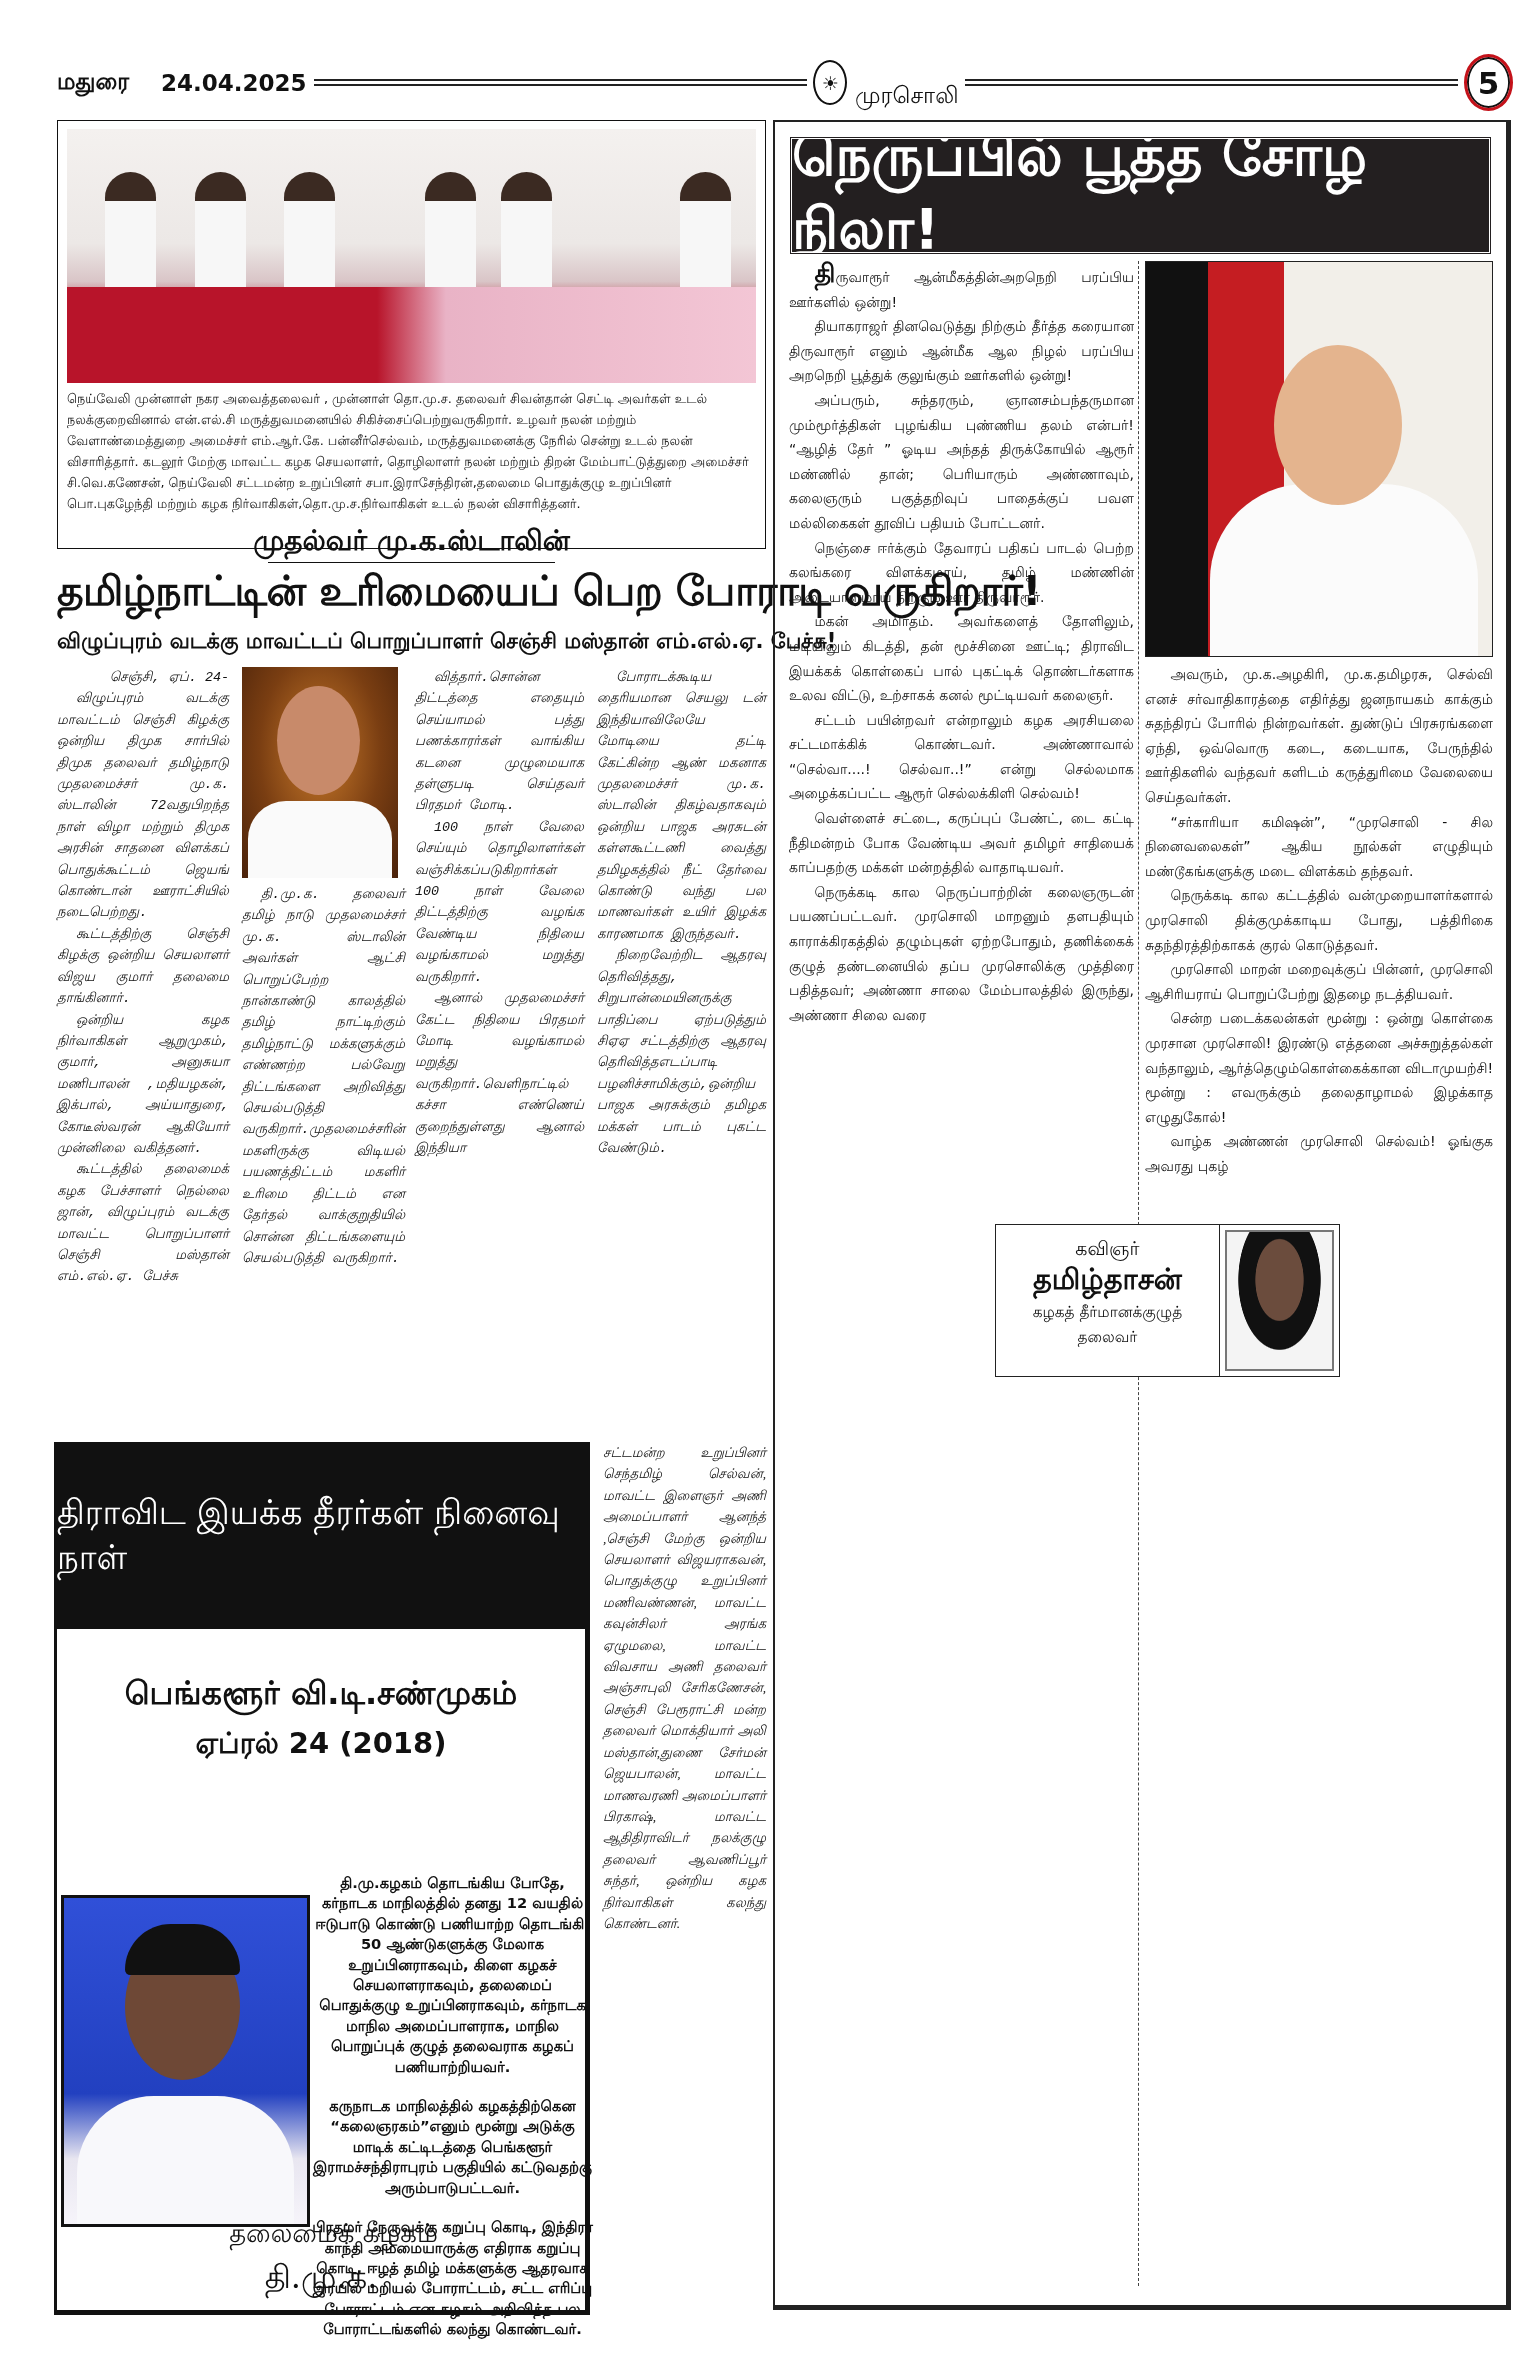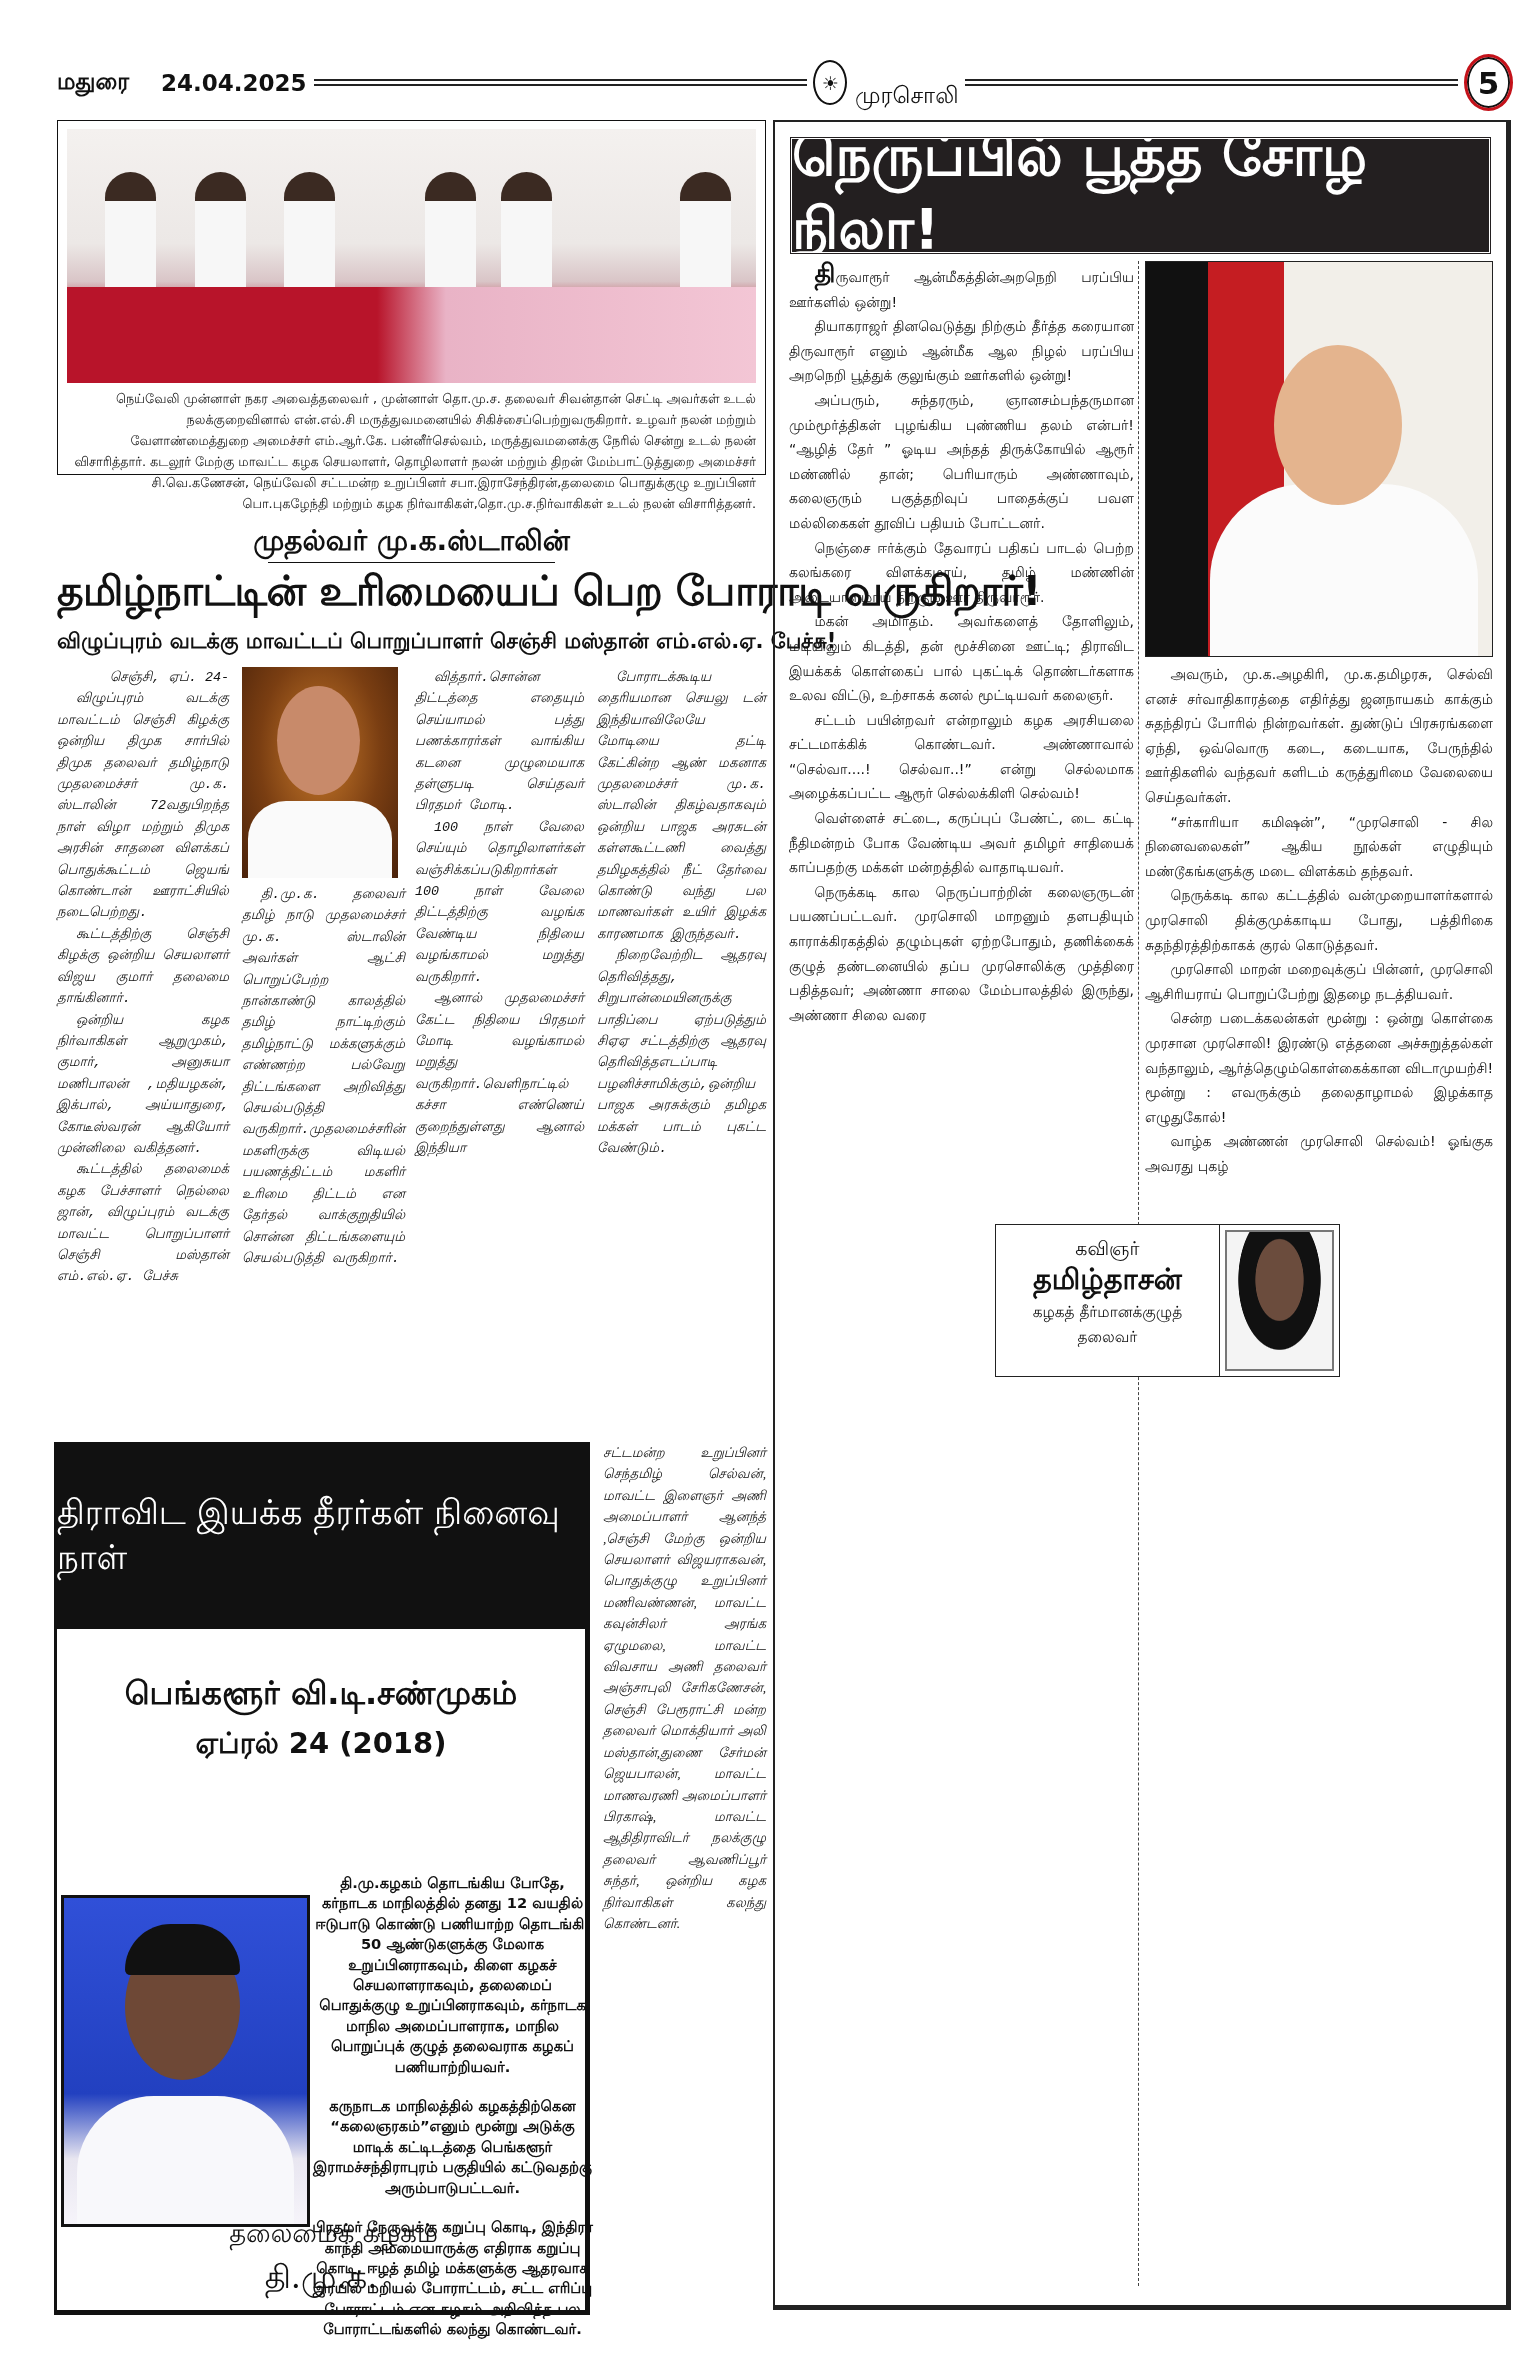--- a/index.html
+++ b/index.html
@@ -10,21 +10,21 @@
   .masthead { position: absolute; left: 57px; top: 57px; width: 1456px; height: 51px; display: flex; align-items: center; }
   .mh-city { font-size: 23px; font-weight: bold; margin-right: 32px; }
   .mh-date { font-size: 23px; font-weight: bold; margin-right: 7.7px; }
   .mh-rule { flex: 1; height: 7.7px; border-top: 2.6px solid #222; border-bottom: 2.6px solid #222; }
   .mh-logo { display: flex; align-items: center; margin: 0 6.4px; }
   .mh-emblem { width: 34px; height: 45px; border: 2.6px solid #111; border-radius: 50%; display: flex; align-items: center; justify-content: center; font-size: 19px; }
   .mh-name { font-size: 23px; margin-left: 7.7px; margin-top: 29px; }
   .mh-page { width: 49px; height: 57px; border: 3.8px solid #c4121a; border-radius: 50%; box-shadow: inset 0 0 0 1.9px #111; display: flex; align-items: center; justify-content: center; font-size: 31px; font-weight: bold; margin-left: 6.4px; }
 
   
-  .photo-box { position: absolute; left: 57px; top: 120px; width: 709px; height: 355px; border: 1.9px solid #111; padding: 7.7px 9px; text-align: right; }
+  .photo-box { position: absolute; left: 57px; top: 120px; width: 709px; height: 429px; border: 1.9px solid #111; padding: 7.7px 9px; }
   .photo { width: 100%; height: 254px; position: relative; overflow: hidden;
            background: linear-gradient(180deg, #f4f1ef 0%, #ece8e6 45%, #d9c5c7 60%, #b2162a 75%, #c01b30 100%); }
   .photo .person { position: absolute; bottom: 77px; width: 51px; height: 134px; border-radius: 25.5px 25.5px 5.1px 5.1px; background: linear-gradient(180deg,#3b2a22 0 22%, #f7f7f7 22% 100%); }
   .photo .bed { position: absolute; left: 0; right: 0; bottom: 0; height: 96px; background: linear-gradient(90deg, #b8142a 0 45%, #e9b3c6 55%, #f3c6d5 100%); }
   .caption { font-size: 12.8px; line-height: 21px; margin-top: 5.1px; }
 
   
   .kicker { position: absolute; left: 57px; top: 524px; width: 709px; text-align: center; font-size: 28px; font-weight: bold; }
   .kicker-rule { position: absolute; left: 268px; top: 562px; width: 287px; border-top: 1.9px solid #111; }
   .headline-left { position: absolute; left: 57px; top: 567px; width: 709px; text-align: center; font-size: 41px; font-weight: bold; letter-spacing: -0.6px; white-space: nowrap; }

